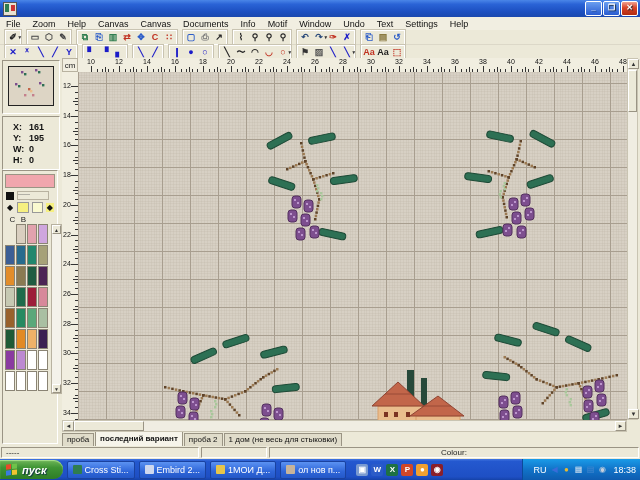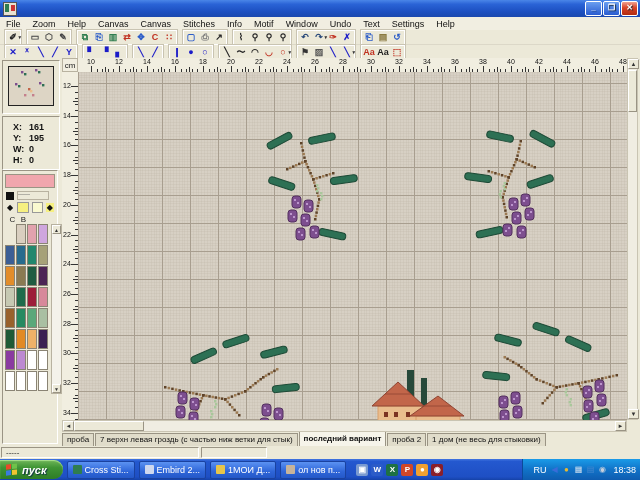--- a/index.html
+++ b/index.html
@@ -118,21 +118,21 @@
       <span class="wbtn close">✕</span>
     </span>
   </div>
 
   <div class="abs menubar" id="menubar">
       <span class="menu-item">File</span>
       <span class="menu-item">Zoom</span>
       <span class="menu-item">Help</span>
       <span class="menu-item">Canvas</span>
       <span class="menu-item">Canvas</span>
-      <span class="menu-item">Stitches</span>
+      <span class="menu-item">Documents</span>
       <span class="menu-item">Info</span>
       <span class="menu-item">Motif</span>
       <span class="menu-item">Window</span>
       <span class="menu-item">Undo</span>
       <span class="menu-item">Text</span>
       <span class="menu-item">Settings</span>
       <span class="menu-item">Help</span>
     </div>
 
   <div class="abs tbrow tb1" id="toolbar1">
@@ -1051,31 +1051,33 @@
   </div>
   <div class="abs hscroll">
     <div class="scrbtn">◄</div>
     <div class="thumbh"></div>
     <div class="hspacer"></div>
     <div class="scrbtn">►</div>
   </div>
 
   <div class="abs tabbar" id="tabbar">
       <div class="tab">проба</div>
-      <div class="tab">7 верхн левая гроздь (с частью ниж ветки для стык)</div>
       <div class="tab active">последний вариант</div>
       <div class="tab">проба 2</div>
       <div class="tab">1 дом (не весь для стыковки)</div>
     </div>
 
   <div class="abs statusbar">
     <div class="stcell" style="width:198px;padding-left:4px;">
       <span>-----</span>
     </div>
     <div class="stcell" style="width:66px;"></div>
+    <div class="stcell" style="flex:1;justify-content:center;">
+      <span>Colour:</span>
+    </div>
   </div>
 
   <div class="abs taskbar">
     <div class="startbtn">
       <span class="winflag">
         <i style="background:#e84a2a"></i>
           <i style="background:#6fc24a"></i>
         <i style="background:#3a7ae0"></i>
           <i style="background:#f2c430"></i>
       </span>

